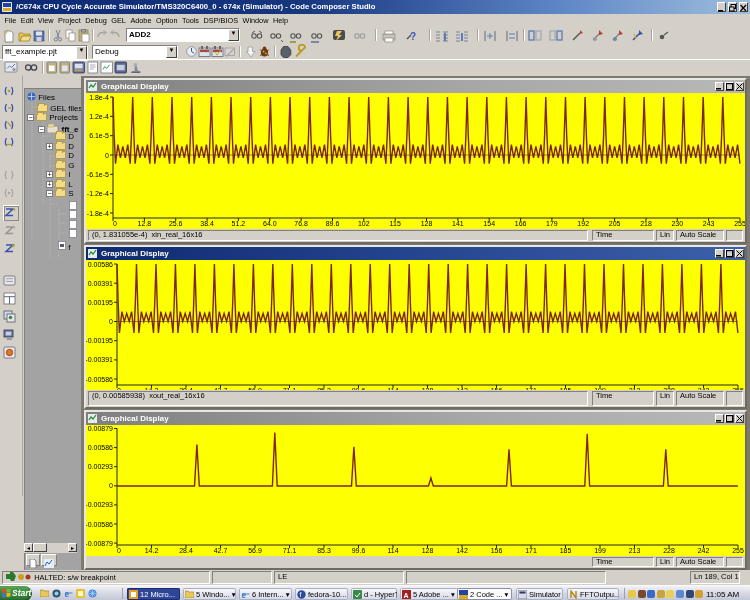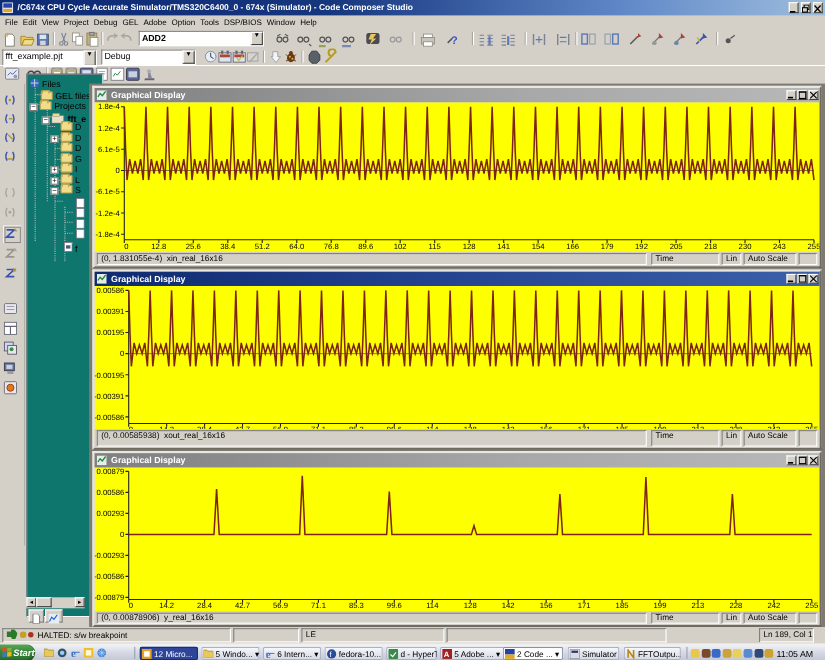--- a/index.html
+++ b/index.html
@@ -20,21 +20,21 @@
 .wttx{position:absolute;left:15px}
 .wb{position:absolute;top:2px;width:9px;height:9px;background:#d4d0c8;border:1px solid;border-color:#fff #404040 #404040 #fff;font-size:6px;line-height:8px;text-align:center;color:#000;font-weight:bold}
 .plot{position:absolute;left:0;display:block}
 .wstatus{position:absolute;left:0;right:0;bottom:0;background:#d4d0c8;font-size:7.5px;color:#000;line-height:8px}
 .cell{position:absolute;top:1px;bottom:1px;border:1px solid;border-color:#808080 #fff #fff #808080;padding:0px 3px;white-space:nowrap;overflow:hidden}
 .statusbar{position:absolute;left:0;top:570px;width:750px;height:15px;background:#d4d0c8;font-size:7.5px;color:#000}
 .taskbar{position:absolute;left:0;top:585px;width:750px;height:15px;background:linear-gradient(#f2f2f7,#d5d8e3 55%,#c3c8d6);border-top:1px solid #fafafc}
 .tbtn{position:absolute;top:1.5px;height:12px;border-radius:2px;font-size:7.5px;color:#000;background:linear-gradient(#fbfbfd,#e2e4ee 60%,#d4d7e4);box-shadow:inset 0 0 0 1px #aab0c4;overflow:hidden;white-space:nowrap}
 .tbtn .ti{position:absolute;left:2px;top:2px;width:8px;height:8px}
 .tbtn .tt{position:absolute;left:13px;top:2px}
-.tree{position:absolute;left:24px;top:67px;width:70px;height:494px;background:#0f766e;border:1px solid;border-color:#808080 #fff #fff #808080;overflow:hidden;font-size:8px;color:#000}
+.tree{position:absolute;left:24px;top:88px;width:70px;height:494px;background:#a3a3a3;border:1px solid;border-color:#808080 #fff #fff #808080;overflow:hidden;font-size:8px;color:#000}
 .trow{position:absolute;white-space:nowrap;height:10px;line-height:10px}
 .fold{display:inline-block;width:11px;height:8px;background:#f2dc8a;border:1px solid #b09c4a;border-radius:1px;vertical-align:-1px;position:relative}
 .fold:before{content:"";position:absolute;left:0;top:-2px;width:5px;height:2px;background:#f2dc8a;border:1px solid #b09c4a;border-bottom:none}
 .expbox{display:inline-block;width:7px;height:7px;background:#fff;border:1px solid #7a7a7a;font-size:7px;line-height:5px;text-align:center;vertical-align:0px;color:#000}
 </style></head><body>
 <div class="titlebar">
 <svg class="tb-ic" viewBox="0 0 10 10">
       <rect width="10" height="10" rx="1" fill="#e8e8f0"></rect>
       <rect x="1" y="1" width="8" height="4" fill="#2244aa"></rect>
       <rect x="1" y="6" width="8" height="3" fill="#ddaa22"></rect>
@@ -659,21 +659,20 @@
 <text x="445.0" y="128" font-size="7" fill="#000" text-anchor="middle">171</text>
 <text x="479.5" y="128" font-size="7" fill="#000" text-anchor="middle">185</text>
 <text x="514.0" y="128" font-size="7" fill="#000" text-anchor="middle">199</text>
 <text x="548.5" y="128" font-size="7" fill="#000" text-anchor="middle">213</text>
 <text x="583.0" y="128" font-size="7" fill="#000" text-anchor="middle">228</text>
 <text x="617.5" y="128" font-size="7" fill="#000" text-anchor="middle">242</text>
 <text x="652.0" y="128" font-size="7" fill="#000" text-anchor="middle">255</text>
 <polyline points="31,61 108.5,61 110.9,19.6 113.3,61 186.4,61 188.8,7.5 191.2,61 265.5,61 267.9,21.9 270.3,61 342.5,61 344.9,53.0 347.3,61 420.6,61 423.0,24.2 425.4,61 498.8,61 501.2,8.7 503.6,61 577.4,61 579.8,24.2 582.2,61 651.9,61" fill="none" stroke="#7e2512" stroke-width="1.4"></polyline>
 </svg>
 <div class="wstatus" style="height:12px">
-      <div class="cell" style="left:2px;width:500px">(0, 0.00878906)&nbsp; y_real_16x16</div>
       <div class="cell" style="left:506px;width:62px">Time</div>
       <div class="cell" style="left:570px;width:18px">Lin</div>
       <div class="cell" style="left:590px;width:48px">Auto Scale</div>
       <div class="cell" style="left:640px;width:17px"></div>
     </div>
 </div>
 <div class="statusbar">
 <div class="cell" style="left:2px;width:208px;border-color:#808080 #fff #fff #808080">
 <svg width="10" height="10" style="vertical-align:-2px">
         <path d="M0 2h4V0h3l3 4-2 5H5L4 7H0z" fill="#2a7a2a"></path>

